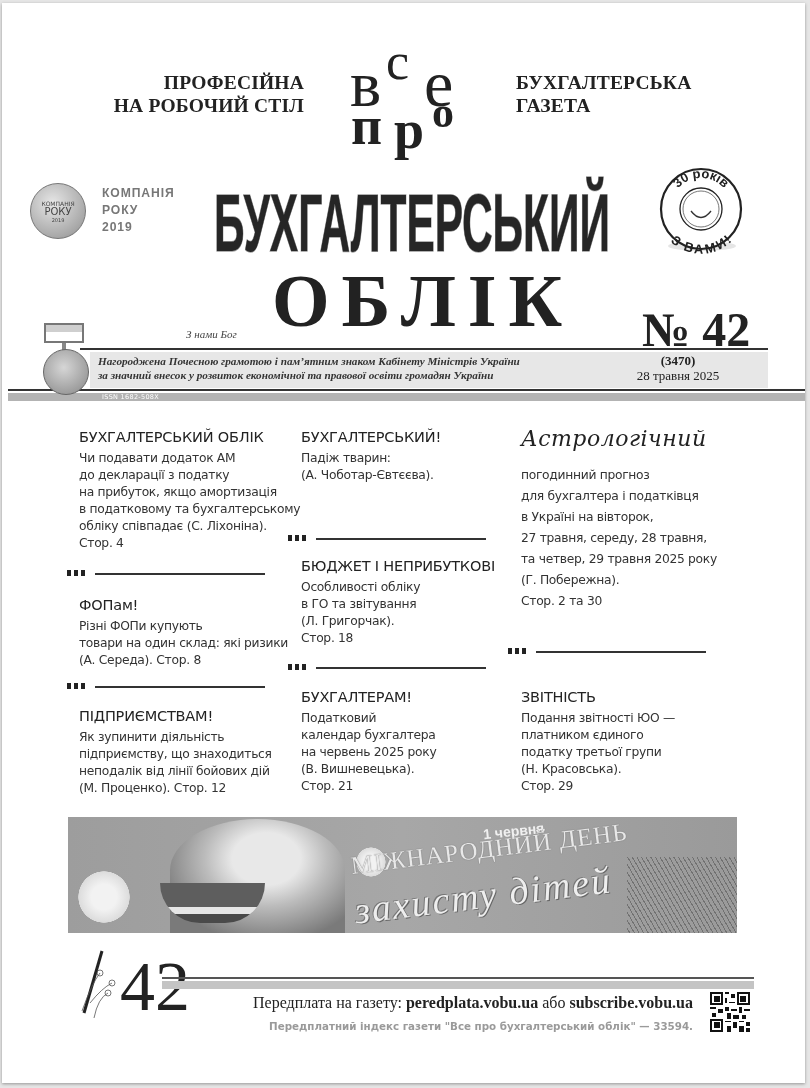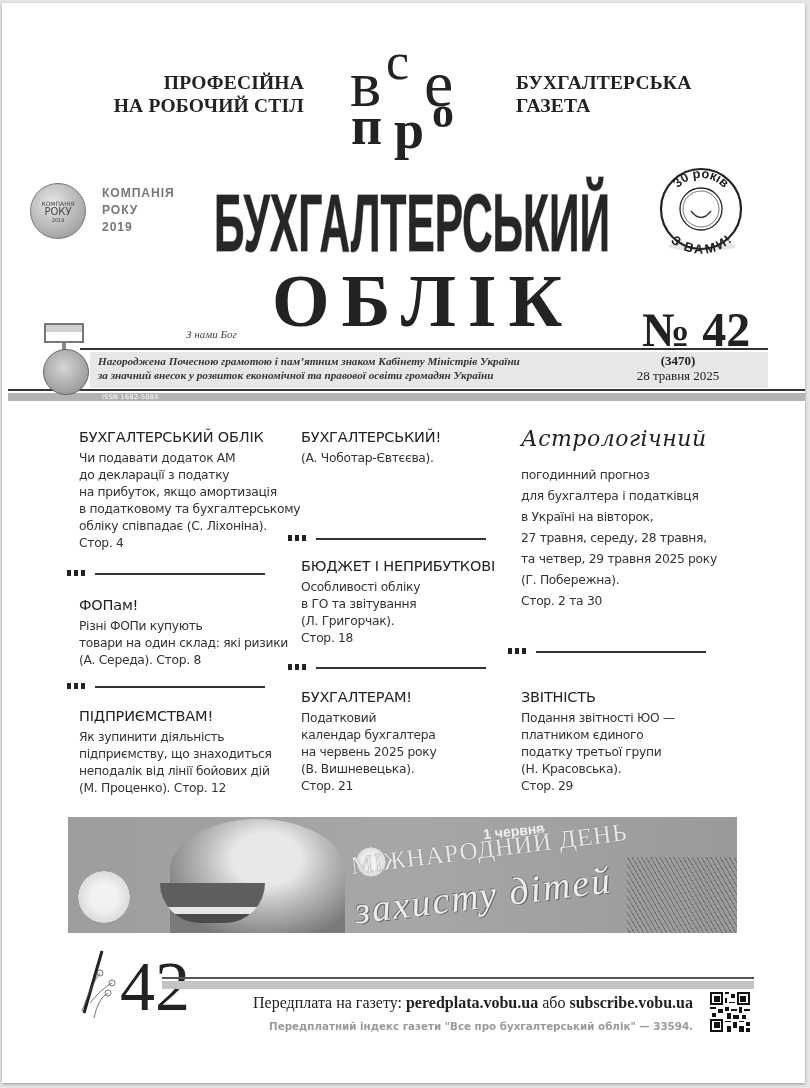--- a/index.html
+++ b/index.html
@@ -287,20 +287,21 @@
       <div>Як зупинити діяльність</div>
       <div>підприємству, що знаходиться</div>
       <div>неподалік від лінії бойових дій</div>
       <div>(М. Проценко). Стор. 12</div>
     </div>
   </div>
 
   <div class="article" style="left:299px; top:425px;">
     <h3>БУХГАЛТЕРСЬКИЙ!</h3>
     <div class="body">
+      <div>Падіж тварин:</div>
       <div>(А. Чоботар-Євтєєва).</div>
     </div>
   </div>
   <div class="sep" style="left:286px; top:530px;">
       <div class="dots"></div>
       <div class="line"></div>
     </div>
 
   <div class="article" style="left:299px; top:554px;">
     <h3>БЮДЖЕТ І НЕПРИБУТКОВІ</h3>

